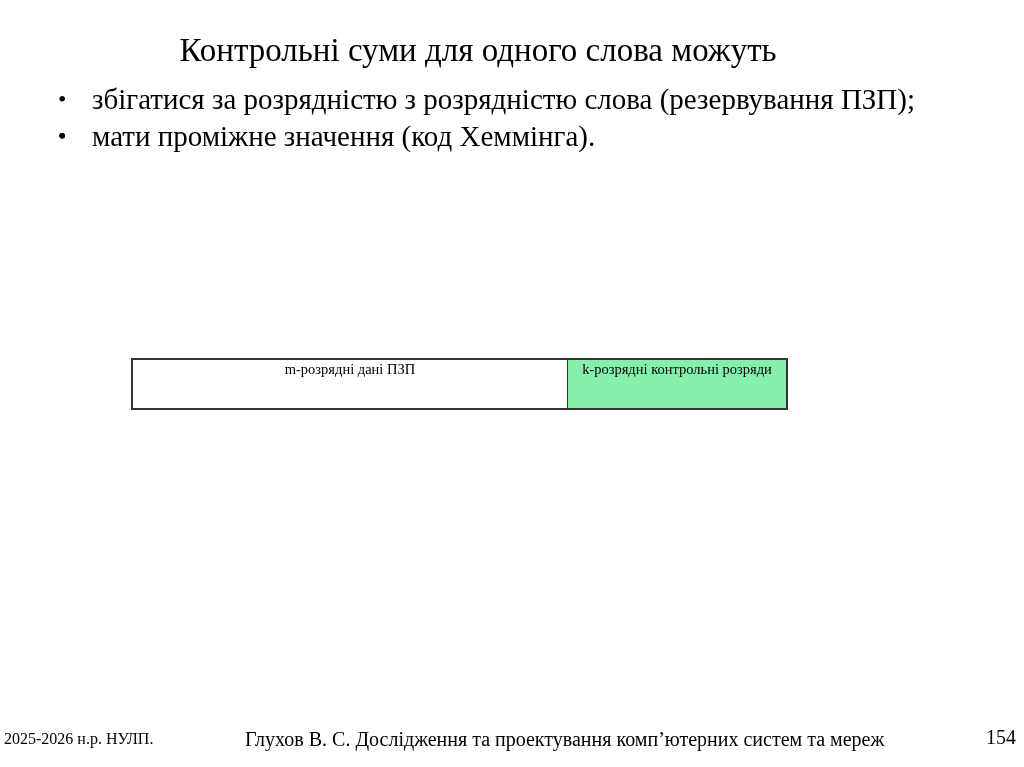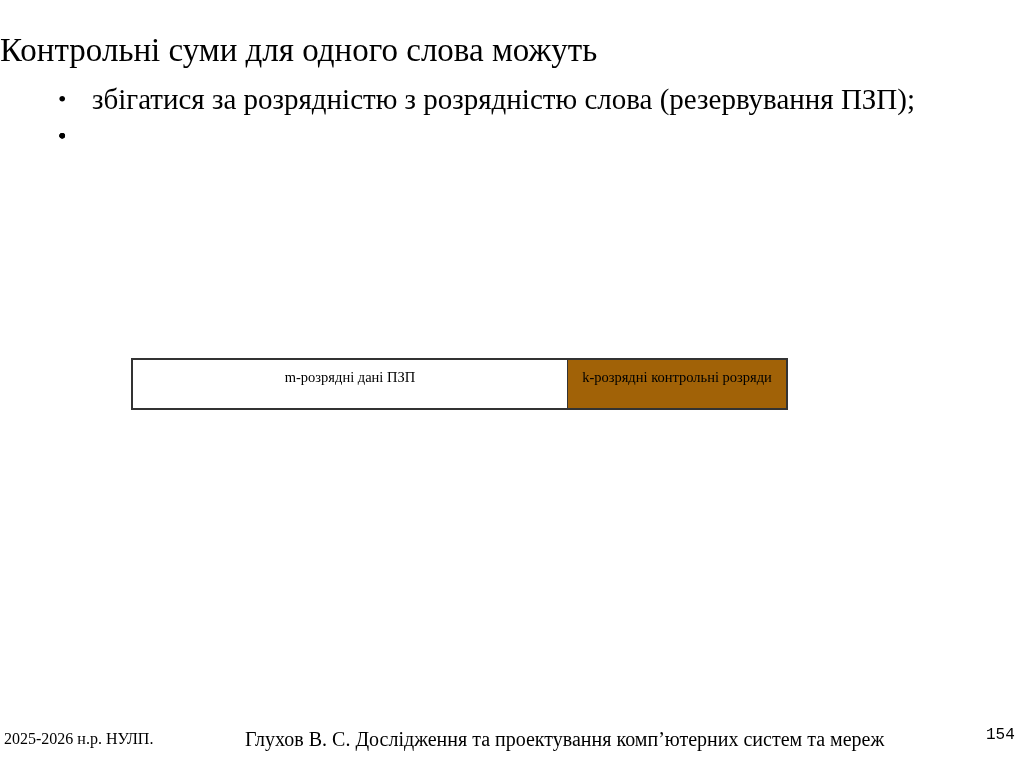--- a/index.html
+++ b/index.html
@@ -1,69 +1,70 @@
 <!DOCTYPE html>
 <html><head>
   <meta charset="utf-8">
   <style>
     html, body { margin: 0; padding: 0; }
     body {
       width: 1024px; height: 767px; background: #ffffff; position: relative; overflow: hidden;
       font-family: "Liberation Serif", serif; color: #000;
     }
     .title {
-      position: absolute; top: 28px; left: 0; width: 940px; 
+      position: absolute; top: 28px; left: 8px; width: 940px; text-align: center;
       font-size: 33px; line-height: 44px;
     }
     .bullets {
       position: absolute; top: 84px; left: 58px; width: 920px; margin: 0; padding: 0; list-style: none;
       font-size: 29px; line-height: 31px;
     }
     .bullets li { position: relative; padding-left: 34px; margin-bottom: 6px; }
     .bullets li .dot {
       position: absolute; left: 0; top: 0; font-size: 24px;
     }
     .diagram {
       position: absolute; left: 131px; top: 358px; width: 657px; height: 52px;
       display: flex; border: 2px solid #333; box-sizing: border-box;
     }
     .cell {
-      font-size: 14.5px; line-height: 19px; text-align: center; box-sizing: border-box; padding-top: 8px;
+      font-size: 14.5px; line-height: 19px; text-align: center; box-sizing: border-box; 
     }
     .cell.data { flex: 0 0 435px; border-right: 1px solid #333; background: #fff; }
-    .cell.check { flex: 1; background: #a16207; }
+    .cell.check { flex: 1; background: #86efac; }
     .footer-left {
       position: absolute; left: 4px; top: 730px; font-size: 16px;
     }
     .footer-center {
       position: absolute; left: 225px; top: 728px; font-size: 20px; margin-left: 20px;
     }
     .footer-page {
-      position: absolute; left: 986px; top: 726px; font-size: 16px;
-      font-family: Liberation Mono, monospace;
+      position: absolute; left: 986px; top: 726px; font-size: 20px;
+      font-family: Liberation Serif, serif;
     }
   </style>
 </head>
 <body>
 
 <div class="title">Контрольні суми для одного слова можуть</div>
 
 <ul class="bullets">
   <li>
     <span class="dot">•</span>
     <span>збігатися за розрядністю з розрядністю слова (резервування ПЗП);</span>
   </li>
   <li>
     <span class="dot">•</span>
   </li>
   <li>
     <span class="dot">•</span>
   </li>
   <li>
     <span class="dot">•</span>
+    <span>мати проміжне значення (код Хеммінга).</span>
   </li>
 </ul>
 
 <div class="diagram">
   <div class="cell data">m-розрядні дані ПЗП</div>
   <div class="cell check">k-розрядні контрольні розряди</div>
 </div>
 
 <div class="footer-left">2025-2026 н.р. НУЛП.</div>
 <div class="footer-center">Глухов В. С. Дослідження та проектування комп’ютерних систем та мереж</div>

